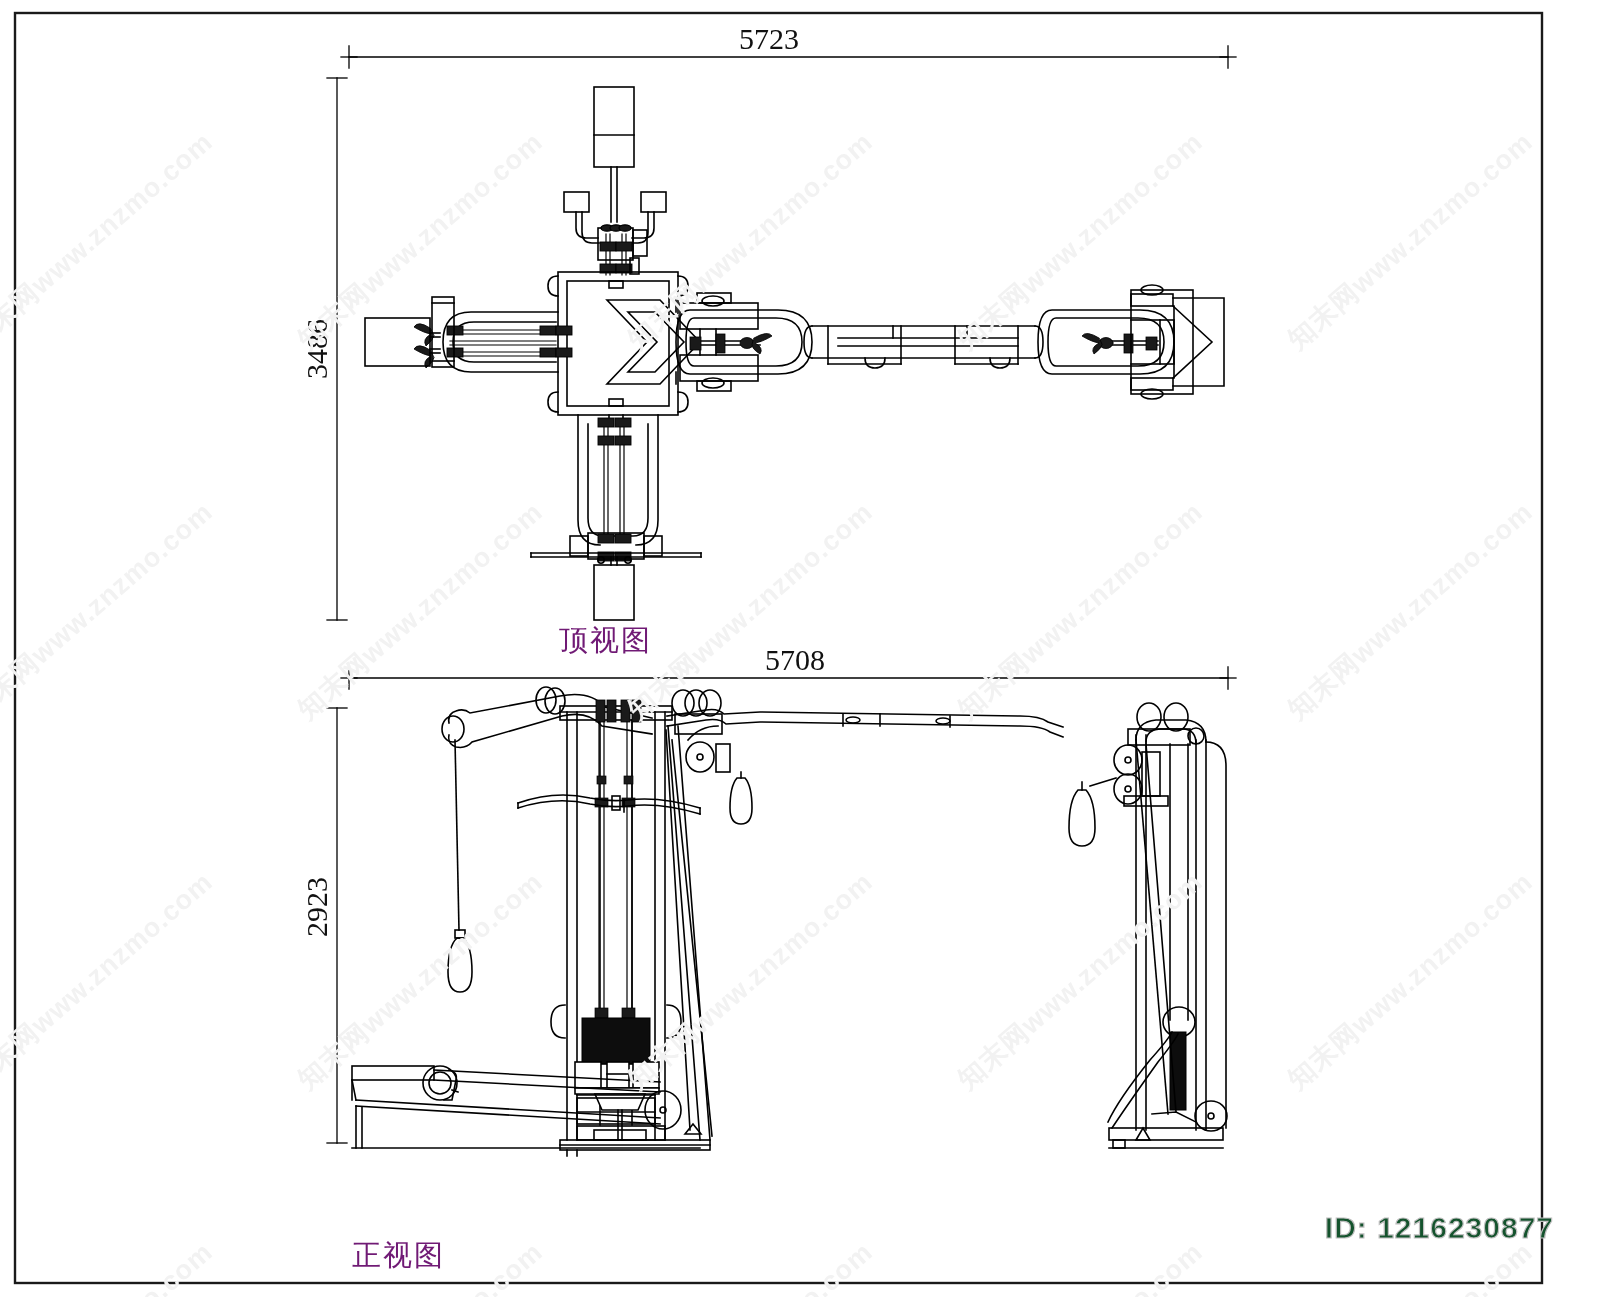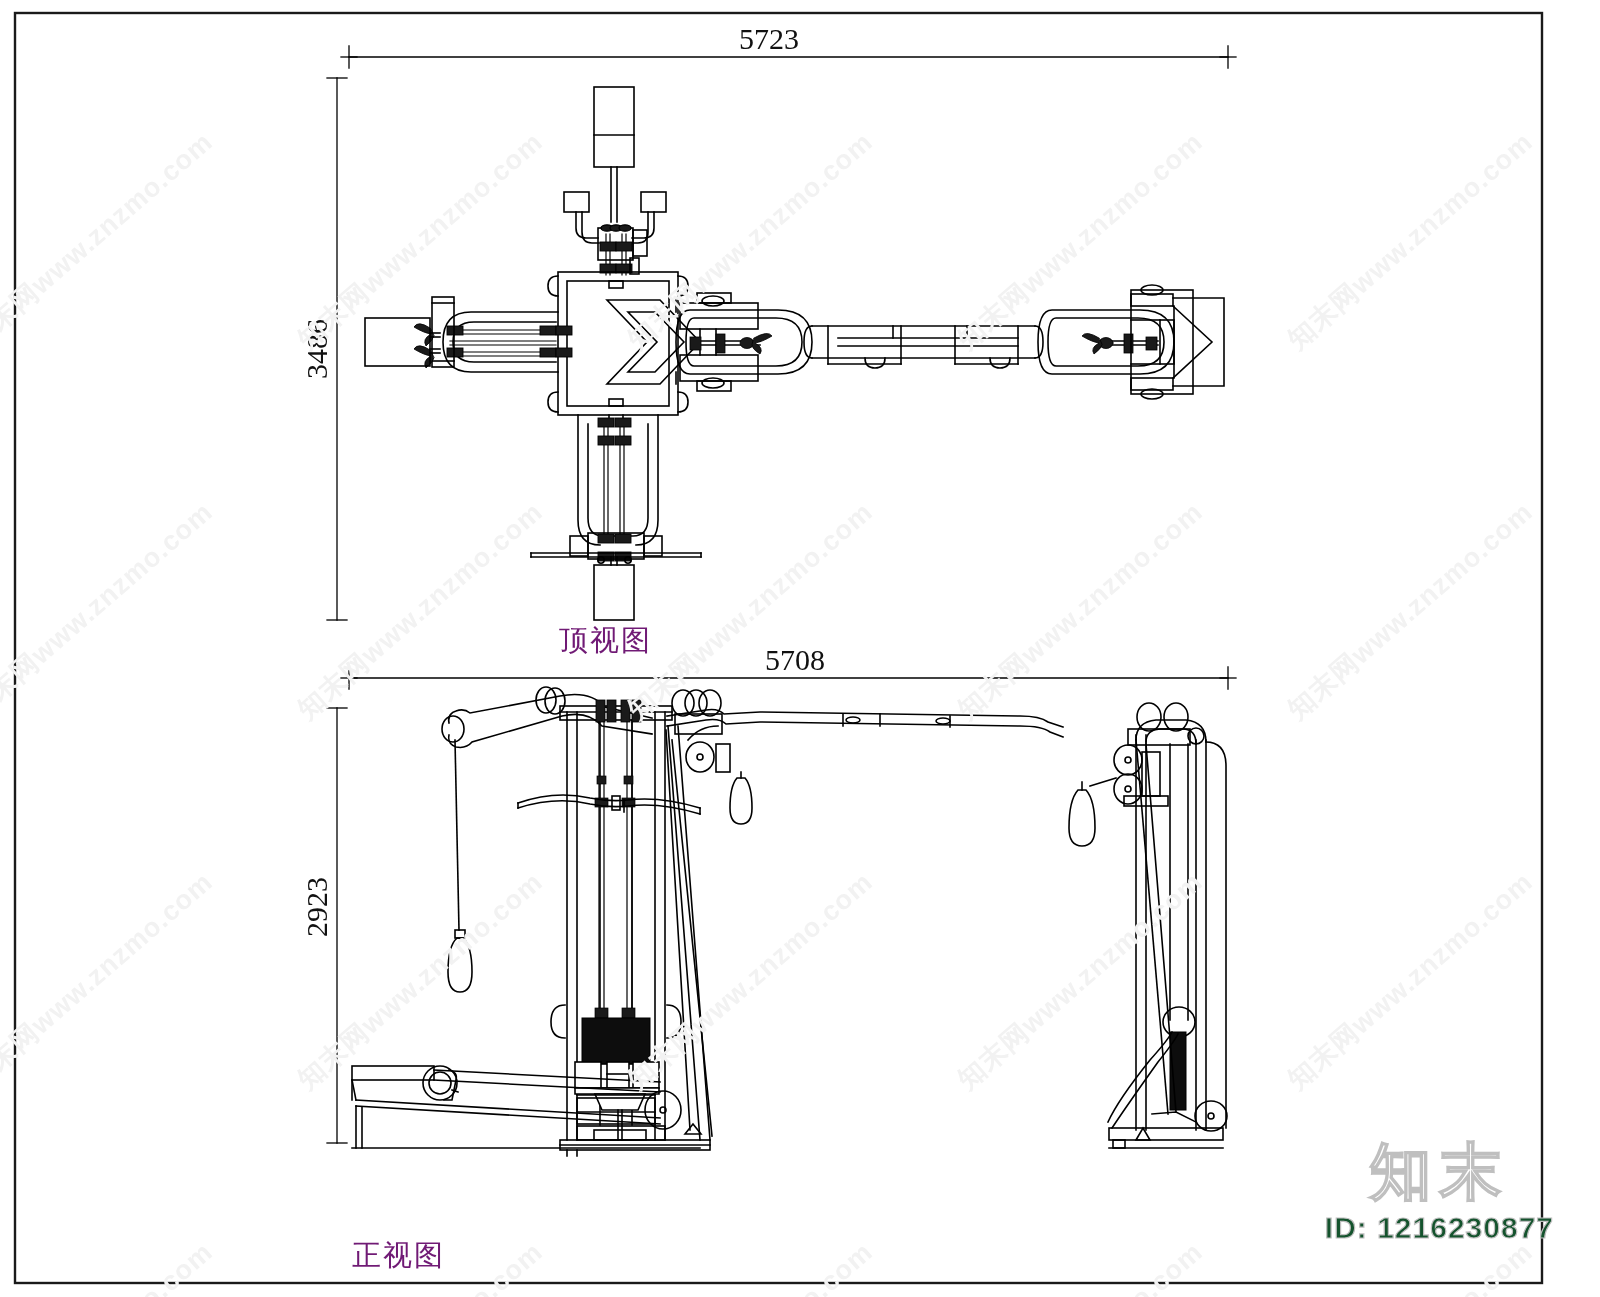--- a/index.html
+++ b/index.html
@@ -503,17 +503,16 @@
 
   <div class="dimtext" style="left:765px;top:643px;">5708</div>
 
   <div class="dimtext vert" style="left:281px;top:890px;width:72px;text-align:center;">2923</div>
 
   <div class="viewlabel" style="left:559px;top:621px;">顶视图</div>
 
   <div class="viewlabel" style="left:352px;top:1196px;margin-top:40px;">正视图</div>
 
   <div class="brandmark">
-    <div class="bm-cn">知末</div>
     <div class="bm-id">ID: 1216230877</div>
   </div>
 
 </div>
 
 </body></html>

